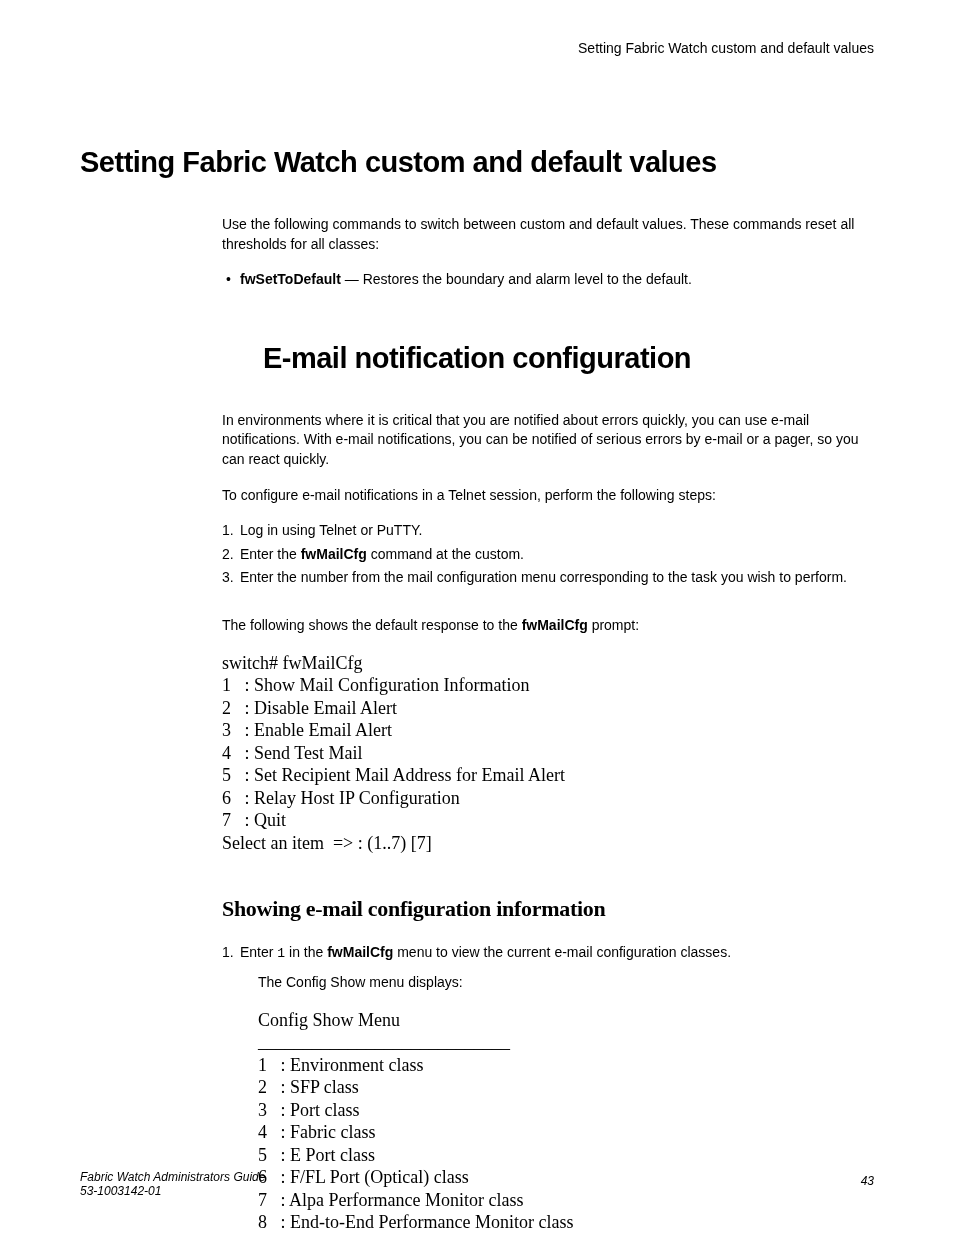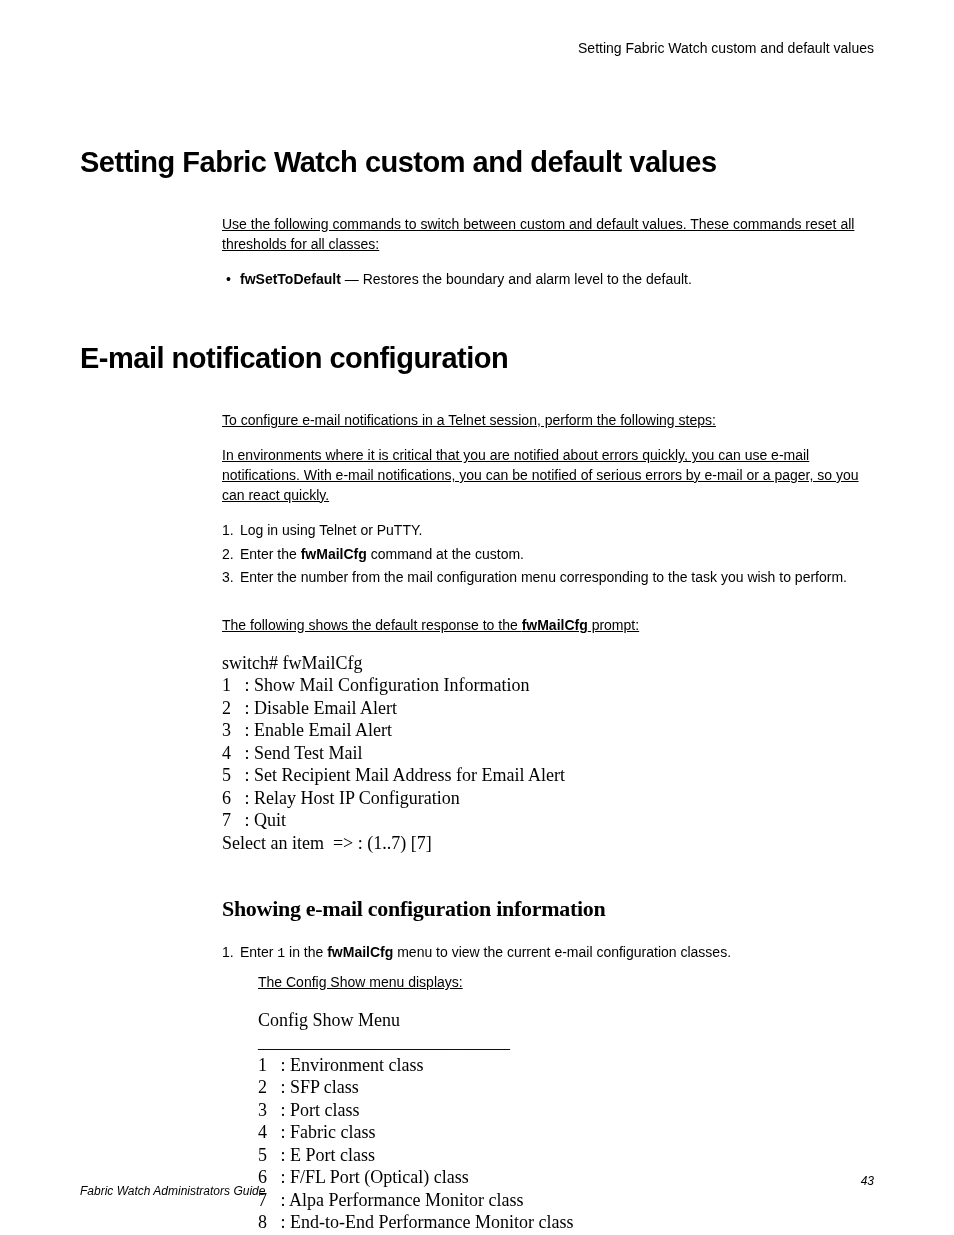--- a/index.html
+++ b/index.html
@@ -34,21 +34,20 @@
       margin-bottom: 18px;
       letter-spacing: -0.3px;
     }
     .body-text {
       margin-left: 142px;
       font-size: 14px;
       line-height: 1.4;
     }
     .para {
       margin-bottom: 16px;
-      text-decoration: underline;
     }
     .bullet-list {
       list-style: none;
       margin-bottom: 20px;
     }
     .bullet-list li {
       padding-left: 18px;
       position: relative;
       margin-bottom: 4px;
     }
@@ -76,20 +75,21 @@
       white-space: pre;
       line-height: 1.25;
       margin-bottom: 18px;
     }
     .sub-body {
       margin-left: 18px;
       margin-top: 10px;
     }
     .section-gap {
       margin-top: 52px;
+      text-align: center;
     }
     .footer {
       position: absolute;
       bottom: 37px;
       left: 80px;
       right: 80px;
       font-size: 12px;
       font-style: italic;
     }
     .footer-right {
@@ -114,22 +114,22 @@
     <ul class="bullet-list">
       <li>
         <span class="bold">fwSetToDefault</span><span> — Restores the boundary and alarm level to the default.</span>
       </li>
     </ul>
   </div>
 
   <h1 class="section-gap">E-mail notification configuration</h1>
 
   <div class="body-text">
+    <p class="para">In environments where it is critical that you are notified about errors quickly, you can use e-mail notifications. With e-mail notifications, you can be notified of serious errors by e-mail or a pager, so you can react quickly.</p>
     <p class="para">To configure e-mail notifications in a Telnet session, perform the following steps:</p>
-    <p class="para">In environments where it is critical that you are notified about errors quickly, you can use e-mail notifications. With e-mail notifications, you can be notified of serious errors by e-mail or a pager, so you can react quickly.</p>
     <ol class="num-list">
       <li>
         <span class="num">1.</span>
         <span>Log in using Telnet or PuTTY.</span>
       </li>
       <li>
         <span class="num">2.</span>
         <span>Enter the </span><span class="bold">fwMailCfg</span><span> command at the custom.</span>
       </li>
       <li>
@@ -181,14 +181,15 @@
 
         </div>
       </li>
 
     </ol>
   </div>
 </div>
 
 <div class="footer">
   <div>Fabric Watch Administrators Guide</div>
+  <div>53-1003142-01</div>
   <div class="footer-right">43</div>
 </div>
 
 </body></html>

